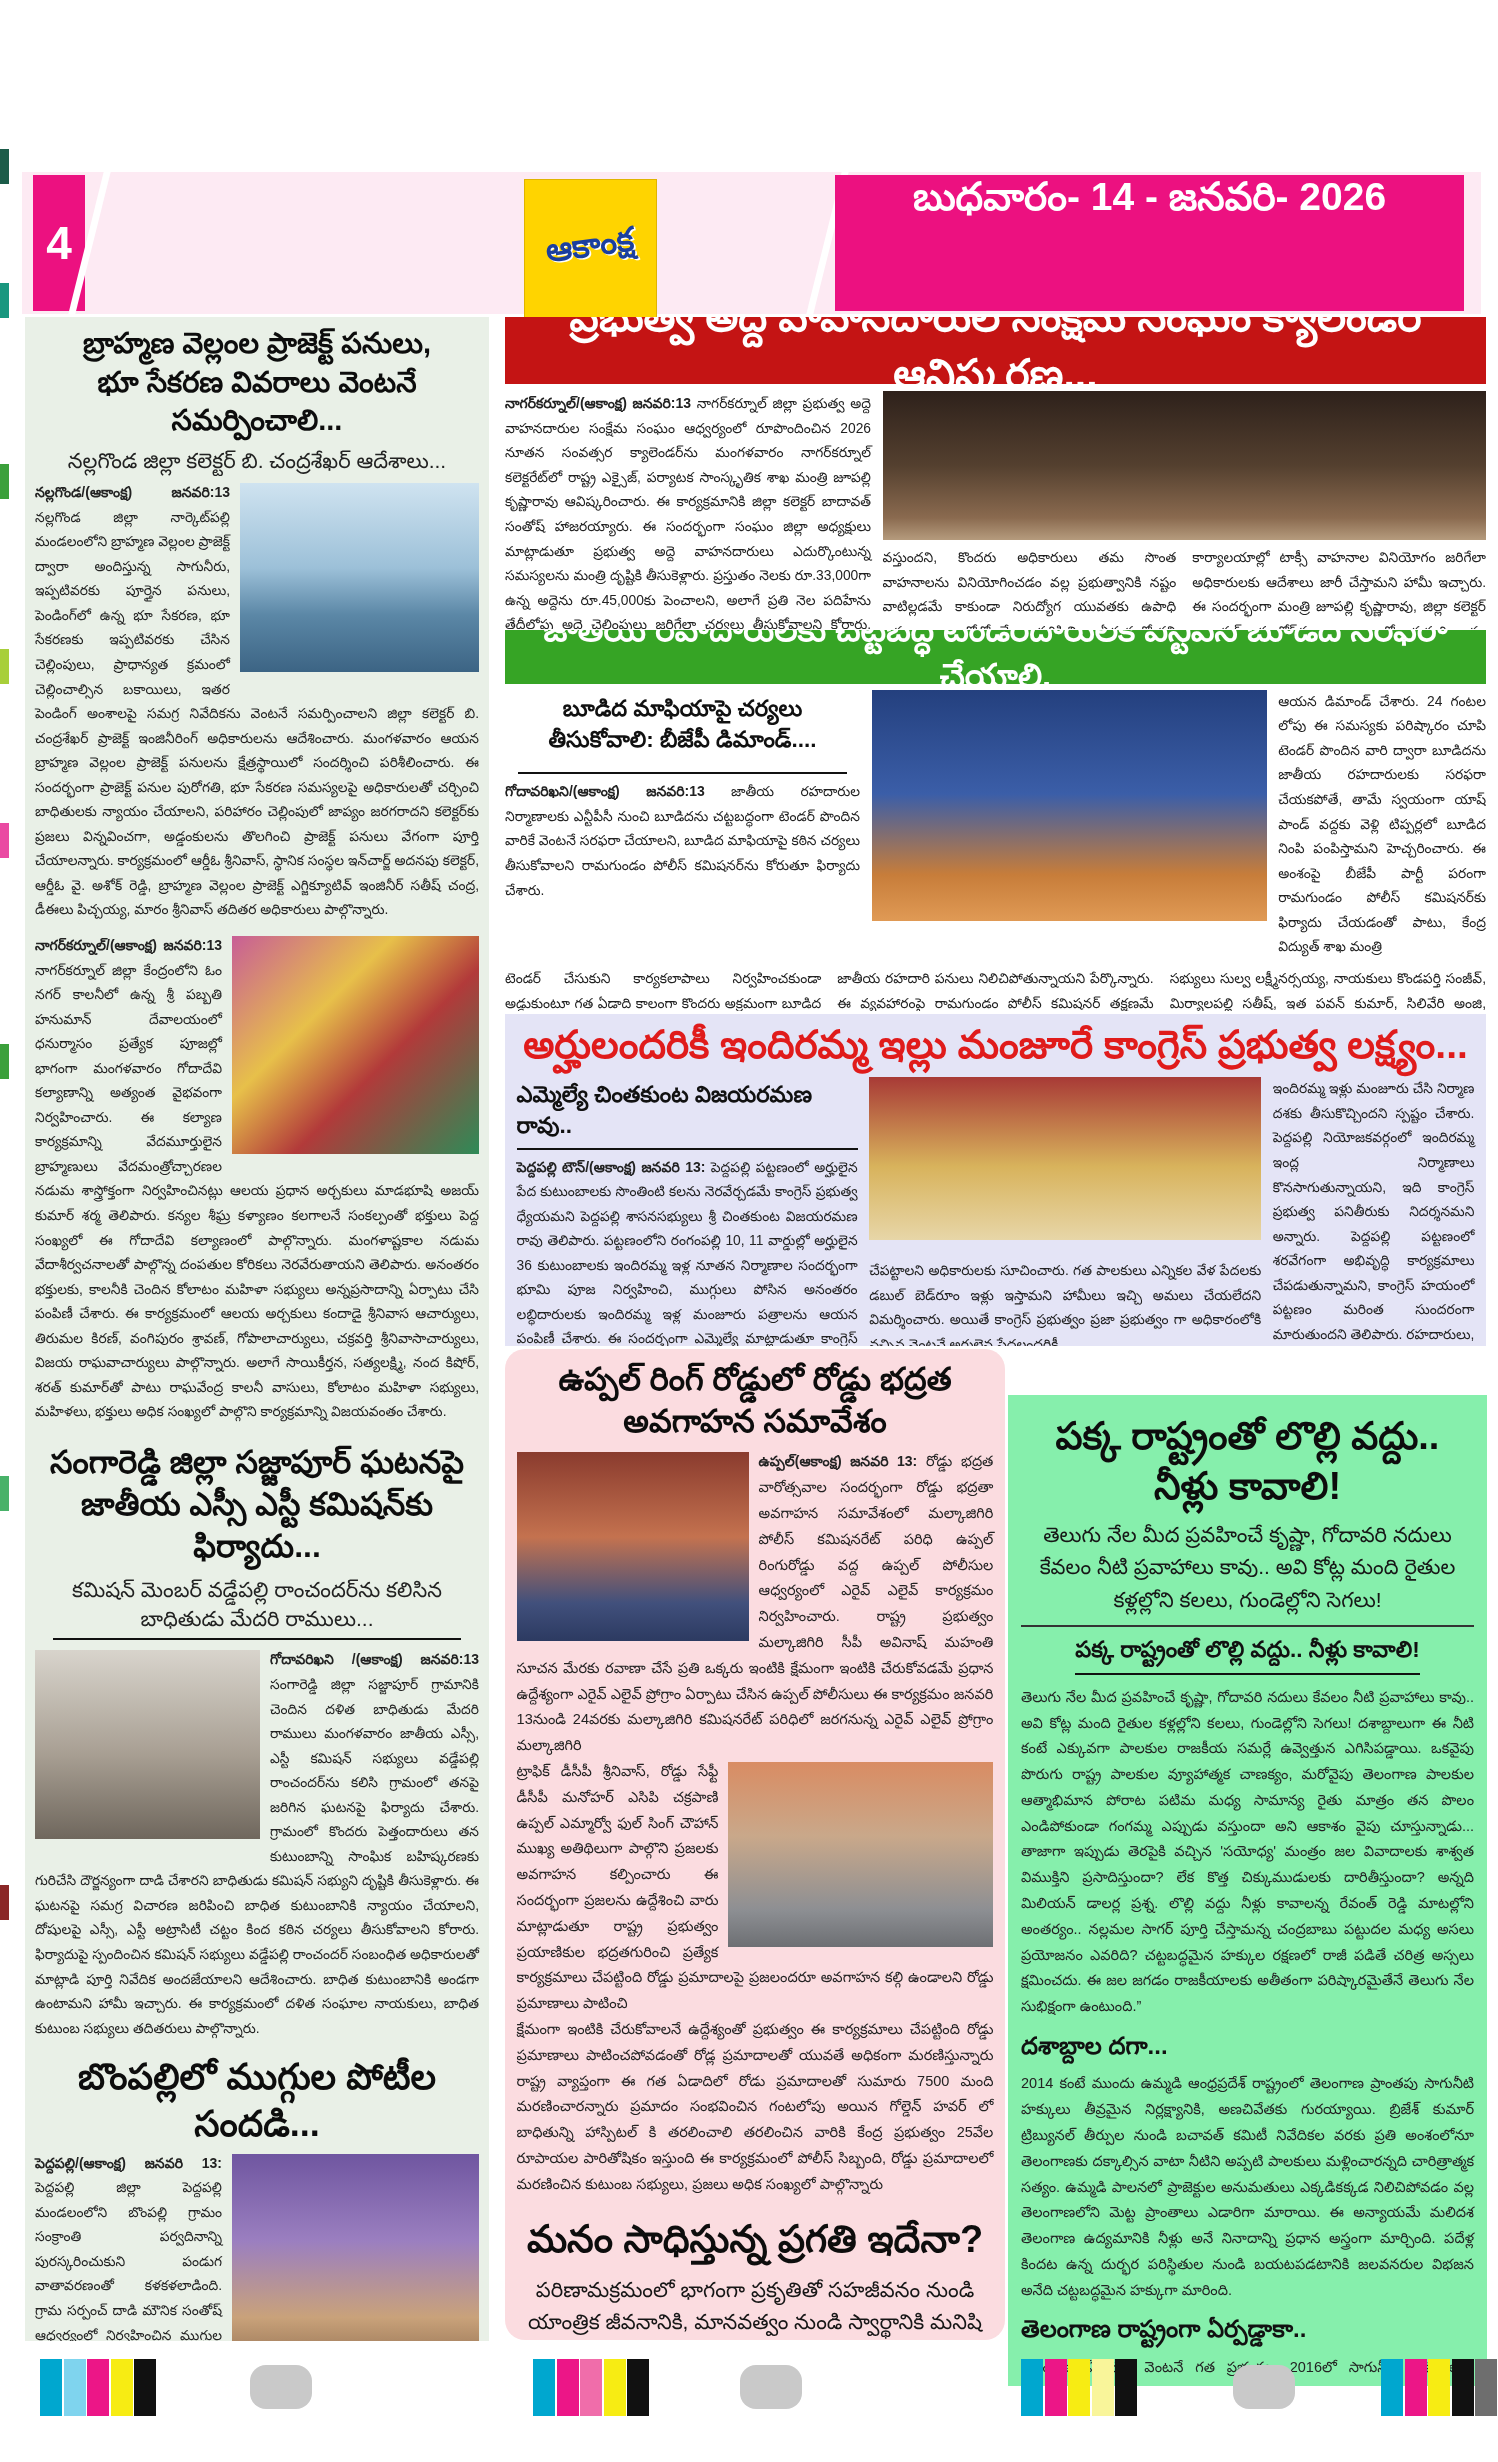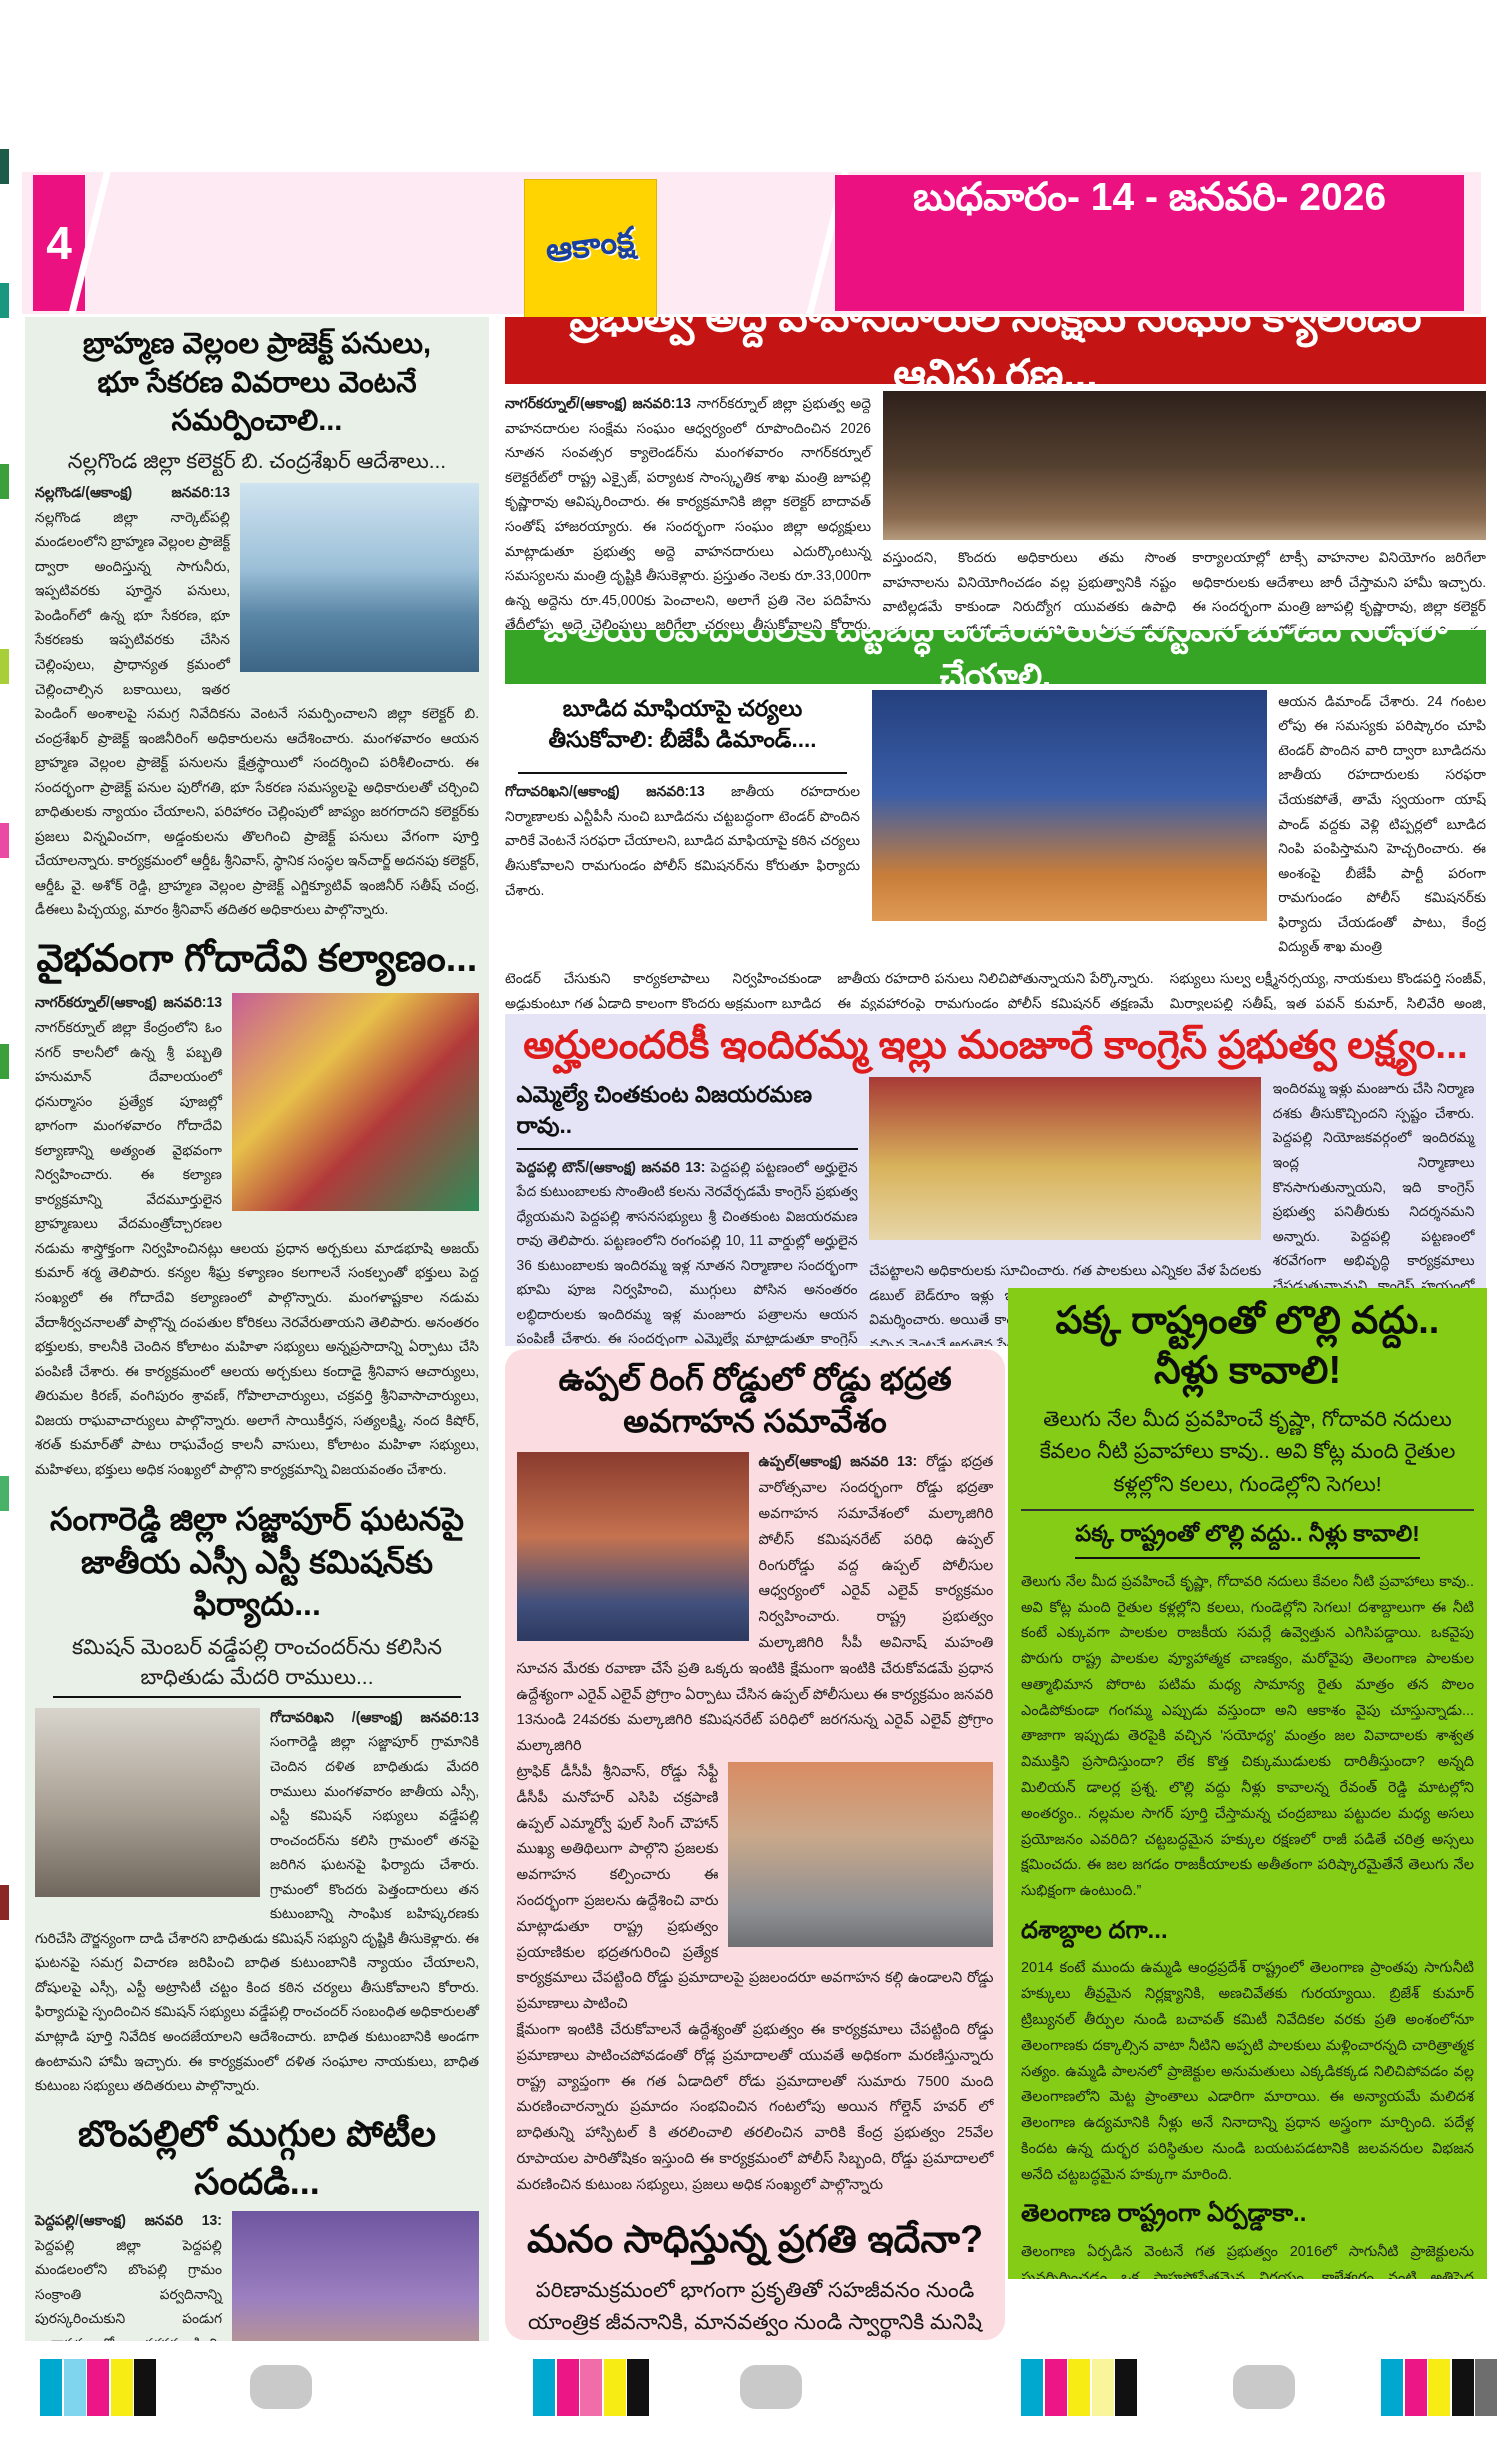--- a/index.html
+++ b/index.html
@@ -85,21 +85,20 @@
       <div class="subhead">నల్లగొండ జిల్లా కలెక్టర్ బి. చంద్రశేఖర్ ఆదేశాలు...</div>
       <div class="body-txt" style="margin-top:4.4px;">
         <div class="photo ph-r ph-project" style="width:239px;height:189px;"></div>
         <b>నల్లగొండ/(ఆకాంక్ష) జనవరి:13</b>
         <span>నల్లగొండ జిల్లా నార్కెట్‌పల్లి మండలంలోని బ్రాహ్మణ వెల్లంల ప్రాజెక్ట్ ద్వారా అందిస్తున్న సాగునీరు, ఇప్పటివరకు పూర్తైన పనులు, పెండింగ్‌లో ఉన్న భూ సేకరణ, భూ సేకరణకు ఇప్పటివరకు చేసిన చెల్లింపులు, ప్రాధాన్యత క్రమంలో చెల్లించాల్సిన బకాయిలు, ఇతర పెండింగ్ అంశాలపై సమగ్ర నివేదికను వెంటనే సమర్పించాలని జిల్లా కలెక్టర్ బి. చంద్రశేఖర్ ప్రాజెక్ట్ ఇంజినీరింగ్ అధికారులను ఆదేశించారు. మంగళవారం ఆయన బ్రాహ్మణ వెల్లంల ప్రాజెక్ట్ పనులను క్షేత్రస్థాయిలో సందర్శించి పరిశీలించారు. ఈ సందర్భంగా ప్రాజెక్ట్ పనుల పురోగతి, భూ సేకరణ సమస్యలపై అధికారులతో చర్చించి బాధితులకు న్యాయం చేయాలని, పరిహారం చెల్లింపులో జాప్యం జరగరాదని కలెక్టర్‌కు ప్రజలు విన్నవించగా, అడ్డంకులను తొలగించి ప్రాజెక్ట్ పనులు వేగంగా పూర్తి చేయాలన్నారు. కార్యక్రమంలో ఆర్డీఓ శ్రీనివాస్, స్థానిక సంస్థల ఇన్‌చార్జ్ అదనపు కలెక్టర్, ఆర్డీఓ వై. అశోక్ రెడ్డి, బ్రాహ్మణ వెల్లంల ప్రాజెక్ట్ ఎగ్జిక్యూటివ్ ఇంజినీర్ సతీష్ చంద్ర, డీఈలు పిచ్చయ్య, మారం శ్రీనివాస్ తదితర అధికారులు పాల్గొన్నారు.</span>
         <div class="clear"></div>
       </div>
     </article>
 
     <article style="margin-top:10px;">
-      <div class="hl hl-52">వైభవంగా గోదాదేవి కల్యాణం...</div>
       <div class="body-txt" style="margin-top:7.3px;">
         <div class="photo ph-r ph-temple" style="width:247px;height:218px;"></div>
         <b>నాగర్‌కర్నూల్/(ఆకాంక్ష) జనవరి:13</b>
         <span>నాగర్‌కర్నూల్ జిల్లా కేంద్రంలోని ఓం నగర్ కాలనీలో ఉన్న శ్రీ పబ్బతి హనుమాన్ దేవాలయంలో ధనుర్మాసం ప్రత్యేక పూజల్లో భాగంగా మంగళవారం గోదాదేవి కల్యాణాన్ని అత్యంత వైభవంగా నిర్వహించారు. ఈ కల్యాణ కార్యక్రమాన్ని వేదమూర్తులైన బ్రాహ్మణులు వేదమంత్రోచ్చారణల నడుమ శాస్త్రోక్తంగా నిర్వహించినట్లు ఆలయ ప్రధాన అర్చకులు మాడభూషి అజయ్ కుమార్ శర్మ తెలిపారు. కన్యల శీఘ్ర కళ్యాణం కలగాలనే సంకల్పంతో భక్తులు పెద్ద సంఖ్యలో ఈ గోదాదేవి కల్యాణంలో పాల్గొన్నారు. మంగళాష్టకాల నడుమ వేదాశీర్వచనాలతో పాల్గొన్న దంపతుల కోరికలు నెరవేరుతాయని తెలిపారు. అనంతరం భక్తులకు, కాలనీకి చెందిన కోలాటం మహిళా సభ్యులు అన్నప్రసాదాన్ని ఏర్పాటు చేసి పంపిణీ చేశారు. ఈ కార్యక్రమంలో ఆలయ అర్చకులు కందాడై శ్రీనివాస ఆచార్యులు, తిరుమల కిరణ్, వంగిపురం శ్రావణ్, గోపాలాచార్యులు, చక్రవర్తి శ్రీనివాసాచార్యులు, విజయ రాఘవాచార్యులు పాల్గొన్నారు. అలాగే సాయికీర్తన, సత్యలక్ష్మి, నంద కిషోర్, శరత్ కుమార్‌తో పాటు రాఘవేంద్ర కాలనీ వాసులు, కోలాటం మహిళా సభ్యులు, మహిళలు, భక్తులు అధిక సంఖ్యలో పాల్గొని కార్యక్రమాన్ని విజయవంతం చేశారు.</span>
         <div class="clear"></div>
       </div>
     </article>
 
     <article style="margin-top:16px;">
       <div class="hl hl-44">సంగారెడ్డి జిల్లా సజ్జాపూర్ ఘటనపై</div>
@@ -190,21 +189,21 @@
       <span>ట్రాఫిక్ డీసీపీ శ్రీనివాస్, రోడ్డు సేఫ్టీ డీసీపీ మనోహర్ ఎసిపి చక్రపాణి ఉప్పల్ ఎమ్మార్వో ఫుల్ సింగ్ చౌహాన్ ముఖ్య అతిథిలుగా పాల్గొని ప్రజలకు అవగాహన కల్పించారు ఈ సందర్భంగా ప్రజలను ఉద్దేశించి వారు మాట్లాడుతూ రాష్ట్ర ప్రభుత్వం ప్రయాణికుల భద్రతగురించి ప్రత్యేక కార్యక్రమాలు చేపట్టింది రోడ్డు ప్రమాదాలపై ప్రజలందరూ అవగాహన కల్గి ఉండాలని రోడ్డు ప్రమాణాలు పాటించి</span>
       <div class="clear"></div>
     </div>
     <div class="body-txt">క్షేమంగా ఇంటికి చేరుకోవాలనే ఉద్దేశ్యంతో ప్రభుత్వం ఈ కార్యక్రమాలు చేపట్టింది రోడ్డు ప్రమాణాలు పాటించపోవడంతో రోడ్ల ప్రమాదాలతో యువతే అధికంగా మరణిస్తున్నారు రాష్ట్ర వ్యాప్తంగా ఈ గత ఏడాదిలో రోడు ప్రమాదాలతో సుమారు 7500 మంది మరణించారన్నారు ప్రమాదం సంభవించిన గంటలోపు అయిన గోల్డెన్ హవర్ లో బాధితున్ని హాస్పిటల్ కి తరలించాలి తరలించిన వారికి కేంద్ర ప్రభుత్వం 25వేల రూపాయల పారితోషికం ఇస్తుంది ఈ కార్యక్రమంలో పోలీస్ సిబ్బంది, రోడ్డు ప్రమాదాలలో మరణించిన కుటుంబ సభ్యులు, ప్రజలు అధిక సంఖ్యలో పాల్గొన్నారు</div>
 
     <div class="hl hl-52" style="margin-top:16px;">మనం సాధిస్తున్న ప్రగతి ఇదేనా?</div>
     <div class="lede" style="margin-top:10px;border-bottom:2.2px solid #333;padding-bottom:10px;">పరిణామక్రమంలో భాగంగా ప్రకృతితో సహజీవనం నుండి యాంత్రిక జీవనానికి, మానవత్వం నుండి స్వార్థానికి మనిషి మెల్లగా మారిపోయాడు. ఒకప్పుడు దావఖానాలు లేకుండానే జీవించిన మనిషి, నేడు అవి లేకపోతే బతకలేని పరిస్థితికి చేరుకున్నాడు.</div>
 
   </div>
 
-  <div class="region lg" style="left:1008px;top:1288px;width:479px;height:991px;background:#84cc16;padding:7px 13px;">
+  <div class="region lg" style="left:1008px;top:1395px;width:479px;height:991px;background:#86efac;padding:16px 13px;">
     <div class="hl hl-52">పక్క రాష్ట్రంతో లొల్లి వద్దు.. నీళ్లు కావాలి!</div>
     <div class="lede" style="margin-top:7.3px;border-bottom:2.2px solid #333;padding-bottom:8.7px;">తెలుగు నేల మీద ప్రవహించే కృష్ణా, గోదావరి నదులు కేవలం నీటి ప్రవాహాలు కావు.. అవి కోట్ల మంది రైతుల కళ్లల్లోని కలలు, గుండెల్లోని సెగలు!</div>
     <div style="text-align:center;margin-top:5.8px;"><span class="kicker2">పక్క రాష్ట్రంతో లొల్లి వద్దు.. నీళ్లు కావాలి!</span></div>
     <div class="body-txt" style="margin-top:5.8px;">తెలుగు నేల మీద ప్రవహించే కృష్ణా, గోదావరి నదులు కేవలం నీటి ప్రవాహాలు కావు.. అవి కోట్ల మంది రైతుల కళ్లల్లోని కలలు, గుండెల్లోని సెగలు! దశాబ్దాలుగా ఈ నీటి కంటే ఎక్కువగా పాలకుల రాజకీయ సమర్లే ఉవ్వెత్తున ఎగిసిపడ్డాయి. ఒకవైపు పొరుగు రాష్ట్ర పాలకుల వ్యూహాత్మక చాణక్యం, మరోవైపు తెలంగాణ పాలకుల ఆత్మాభిమాన పోరాట పటిమ మధ్య సామాన్య రైతు మాత్రం తన పొలం ఎండిపోకుండా గంగమ్మ ఎప్పుడు వస్తుందా అని ఆకాశం వైపు చూస్తున్నాడు... తాజాగా ఇప్పుడు తెరపైకి వచ్చిన 'సయోధ్య' మంత్రం జల వివాదాలకు శాశ్వత విముక్తిని ప్రసాదిస్తుందా? లేక కొత్త చిక్కుముడులకు దారితీస్తుందా? అన్నది మిలియన్ డాలర్ల ప్రశ్న. లొల్లి వద్దు నీళ్లు కావాలన్న రేవంత్ రెడ్డి మాటల్లోని అంతర్యం.. నల్లమల సాగర్ పూర్తి చేస్తామన్న చంద్రబాబు పట్టుదల మధ్య అసలు ప్రయోజనం ఎవరిది? చట్టబద్ధమైన హక్కుల రక్షణలో రాజీ పడితే చరిత్ర అస్సలు క్షమించదు. ఈ జల జగడం రాజకీయాలకు అతీతంగా పరిష్కారమైతేనే తెలుగు నేల సుభిక్షంగా ఉంటుంది.”</div>
     <div class="sect-head">దశాబ్దాల దగా...</div>
     <div class="body-txt">2014 కంటే ముందు ఉమ్మడి ఆంధ్రప్రదేశ్ రాష్ట్రంలో తెలంగాణ ప్రాంతపు సాగునీటి హక్కులు తీవ్రమైన నిర్లక్ష్యానికి, అణచివేతకు గురయ్యాయి. బ్రిజేశ్ కుమార్ ట్రిబ్యునల్ తీర్పుల నుండి బచావత్ కమిటీ నివేదికల వరకు ప్రతి అంశంలోనూ తెలంగాణకు దక్కాల్సిన వాటా నీటిని అప్పటి పాలకులు మళ్లించారన్నది చారిత్రాత్మక సత్యం. ఉమ్మడి పాలనలో ప్రాజెక్టుల అనుమతులు ఎక్కడికక్కడ నిలిచిపోవడం వల్ల తెలంగాణలోని మెట్ట ప్రాంతాలు ఎడారిగా మారాయి. ఈ అన్యాయమే మలిదశ తెలంగాణ ఉద్యమానికి నీళ్లు అనే నినాదాన్ని ప్రధాన అస్త్రంగా మార్చింది. పదేళ్ల కిందట ఉన్న దుర్భర పరిస్థితుల నుండి బయటపడటానికి జలవనరుల విభజన అనేది చట్టబద్ధమైన హక్కుగా మారింది.</div>
     <div class="sect-head">తెలంగాణ రాష్ట్రంగా ఏర్పడ్డాకా..</div>
     <div class="body-txt">తెలంగాణ ఏర్పడిన వెంటనే గత ప్రభుత్వం 2016లో సాగునీటి ప్రాజెక్టులను పునర్నిర్మించడం ఒక సాహసోపేతమైన నిర్ణయం. కాళేశ్వరం వంటి అతిపెద్ద ఎత్తిపోతల పథకం ద్వారా గోదావరి జలాలను ఒడిసిపట్టి చట్టబద్ధమైన హక్కులను స్థిరపరచుకోవడానికి పొరుగు రాష్ట్రమైన మహారాష్ట్రతో చారిత్రాత్మక ఒప్పందాలు కుదుర్చుకుంది. దీనికి తోడు డిసెంబర్ 2014లో ప్రభుత్వం 46,000 చెరువులను పునరుద్ధరించడం పల్లెల్లో భూగర్భ జల నిధిని పెంచింది. భారతీయ సాగు సూచీ ప్రకారం తెలంగాణలో సాగు విస్తీర్ణం 240 శాతం పెరగడం వెనుక పటిష్టమైన చట్టబద్ధమైన వ్యూహం ఉంది. గత దశాబ్ద కాలంలో సాధించిన ఈ విజయాలు కేవలం రాజకీయ ఫలితాలు కావు. ఇవి తెలంగాణ రైతులకు కల్పించబడిన శాశ్వతమైన జల ఆస్తి. ప్రస్తుత ప్రభుత్వం కూడా సంక్షేమ ఫలాలను మరింత సమర్థవంతంగా అందించడానికి అవసరమైన చర్యలు చేపడుతోంది. ఈ పథకాల కొనసాగింపు రైతుల్లో ఆత్మవిశ్వాసాన్ని నింపుతోంది. అయితే నేటికి ఆంధ్రప్రదేశ్ పునర్వ్యవస్థీకరణ చట్టం, 2014లోని తొమ్మిదవ షెడ్యూల్ ప్రకారం కృష్ణా, గోదావరి నదులపై ఉన్న ప్రాజెక్టుల నిర్వహణలో ఇప్పటికీ స్పష్టత లేకపోవడం సమస్యను మరింత క్లిష్టతరం చేస్తోంది.</div>
 
   </div>

